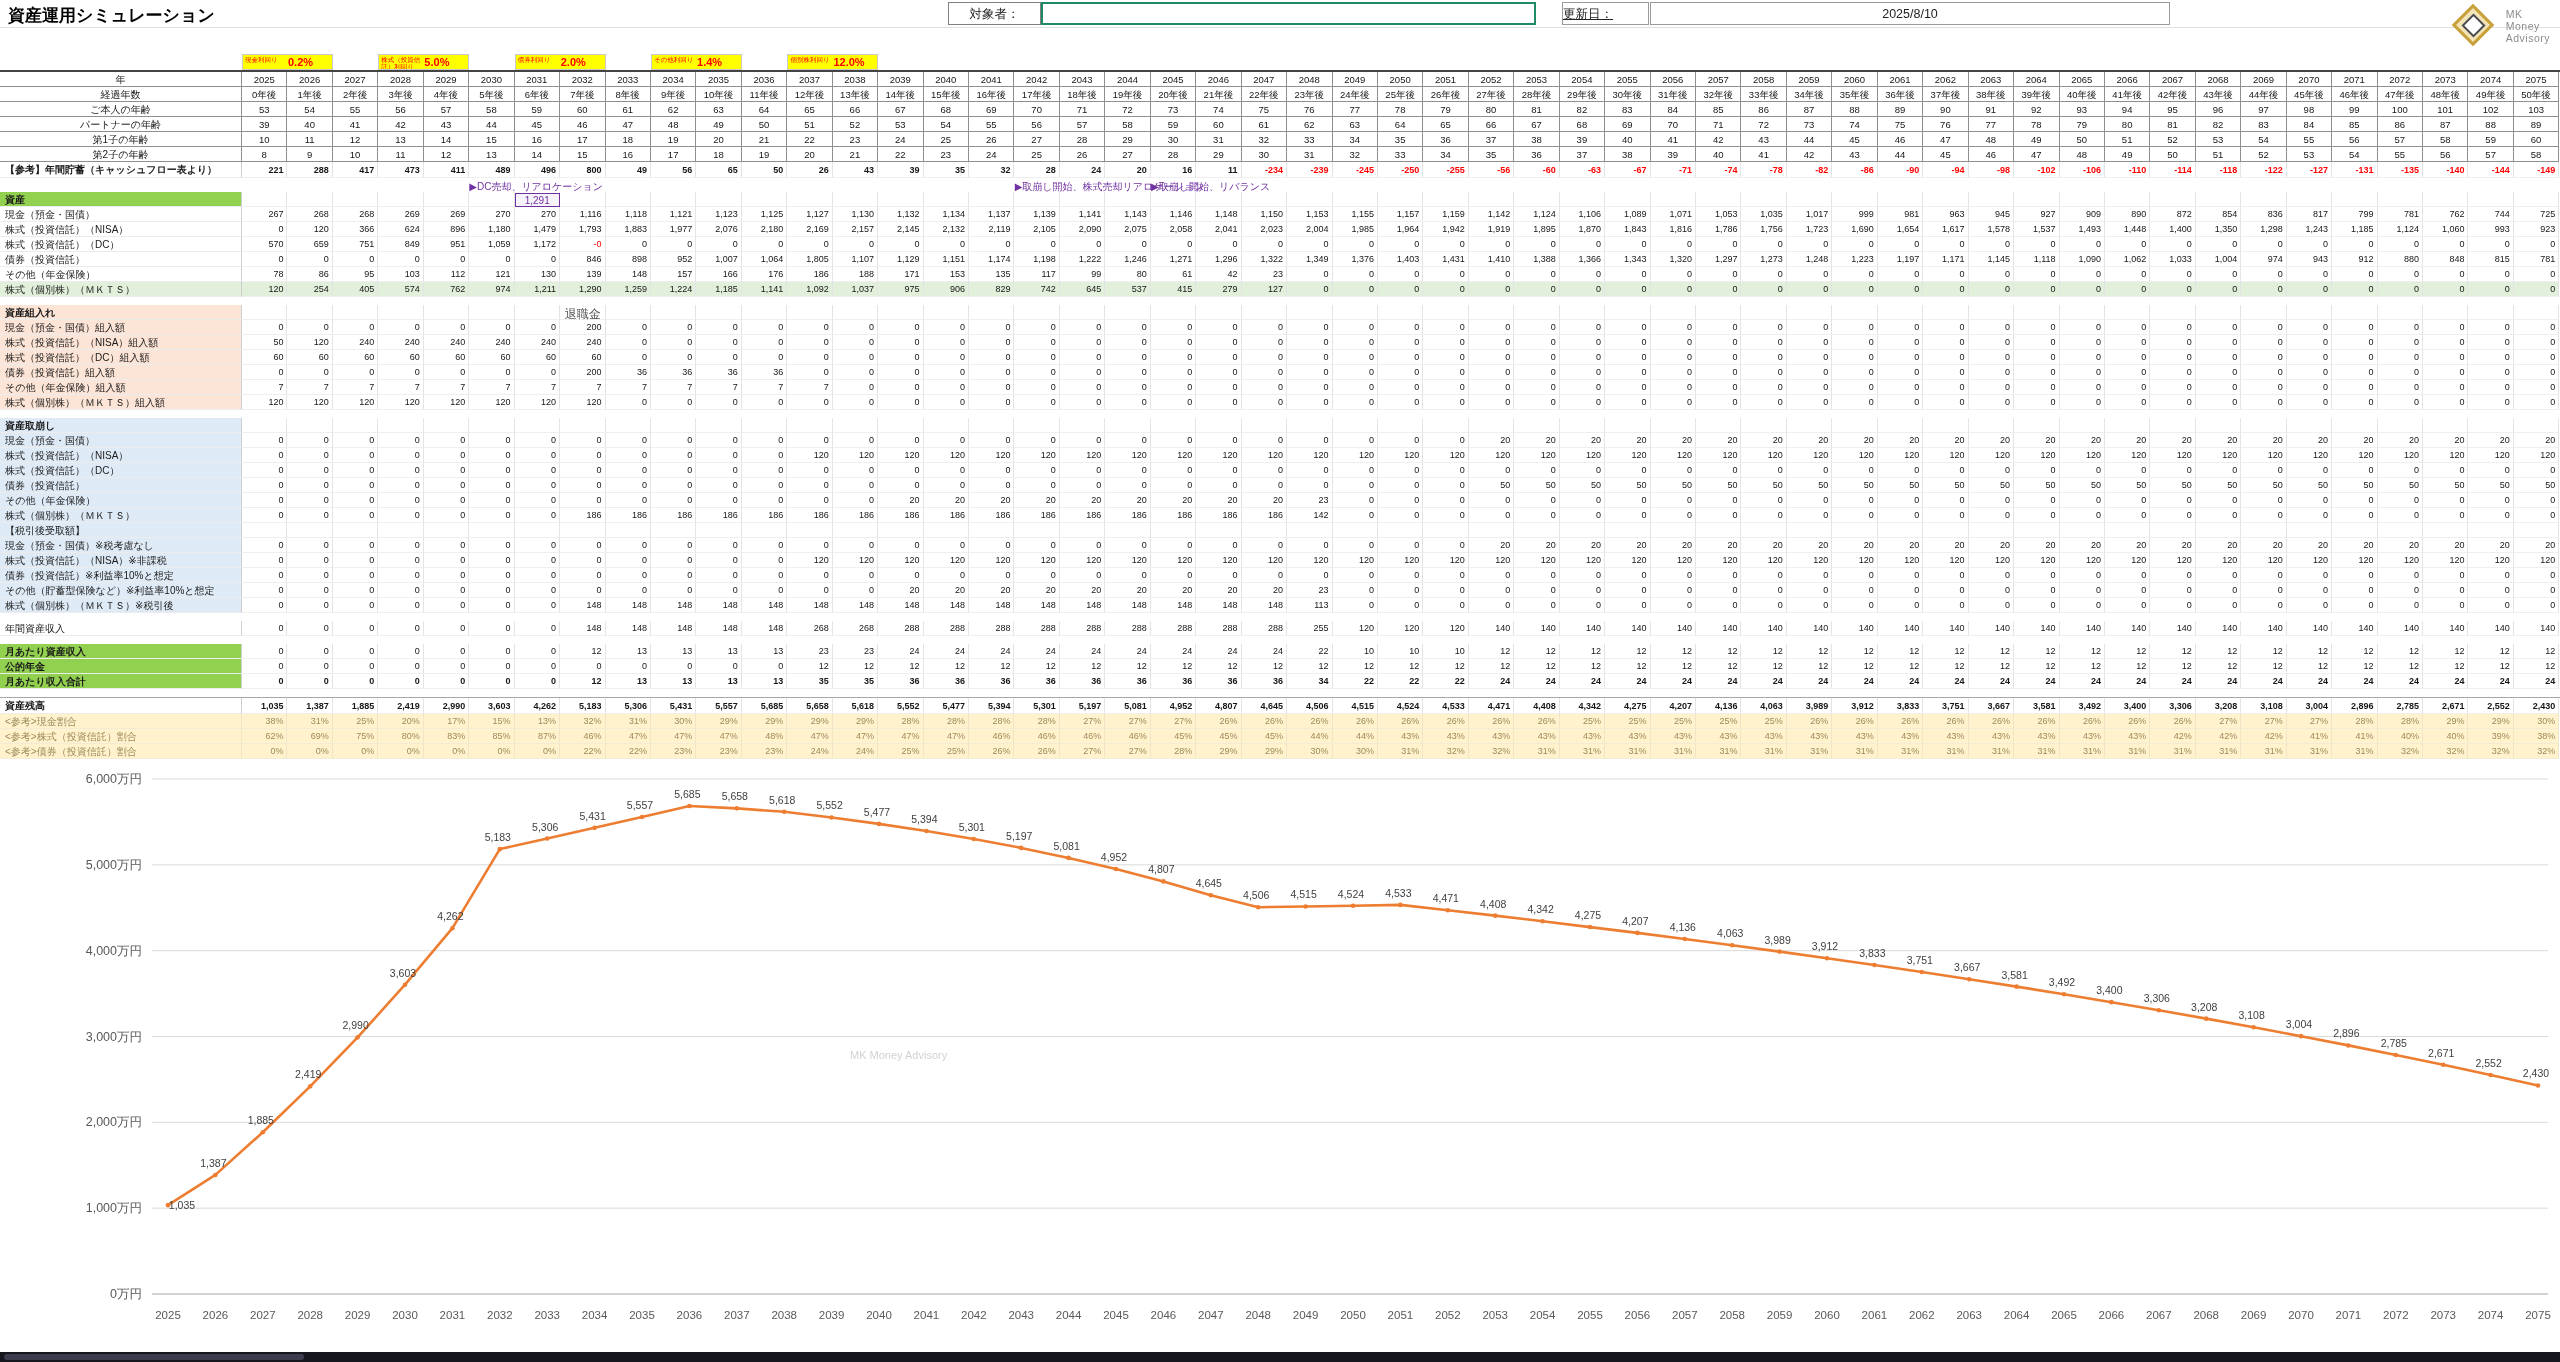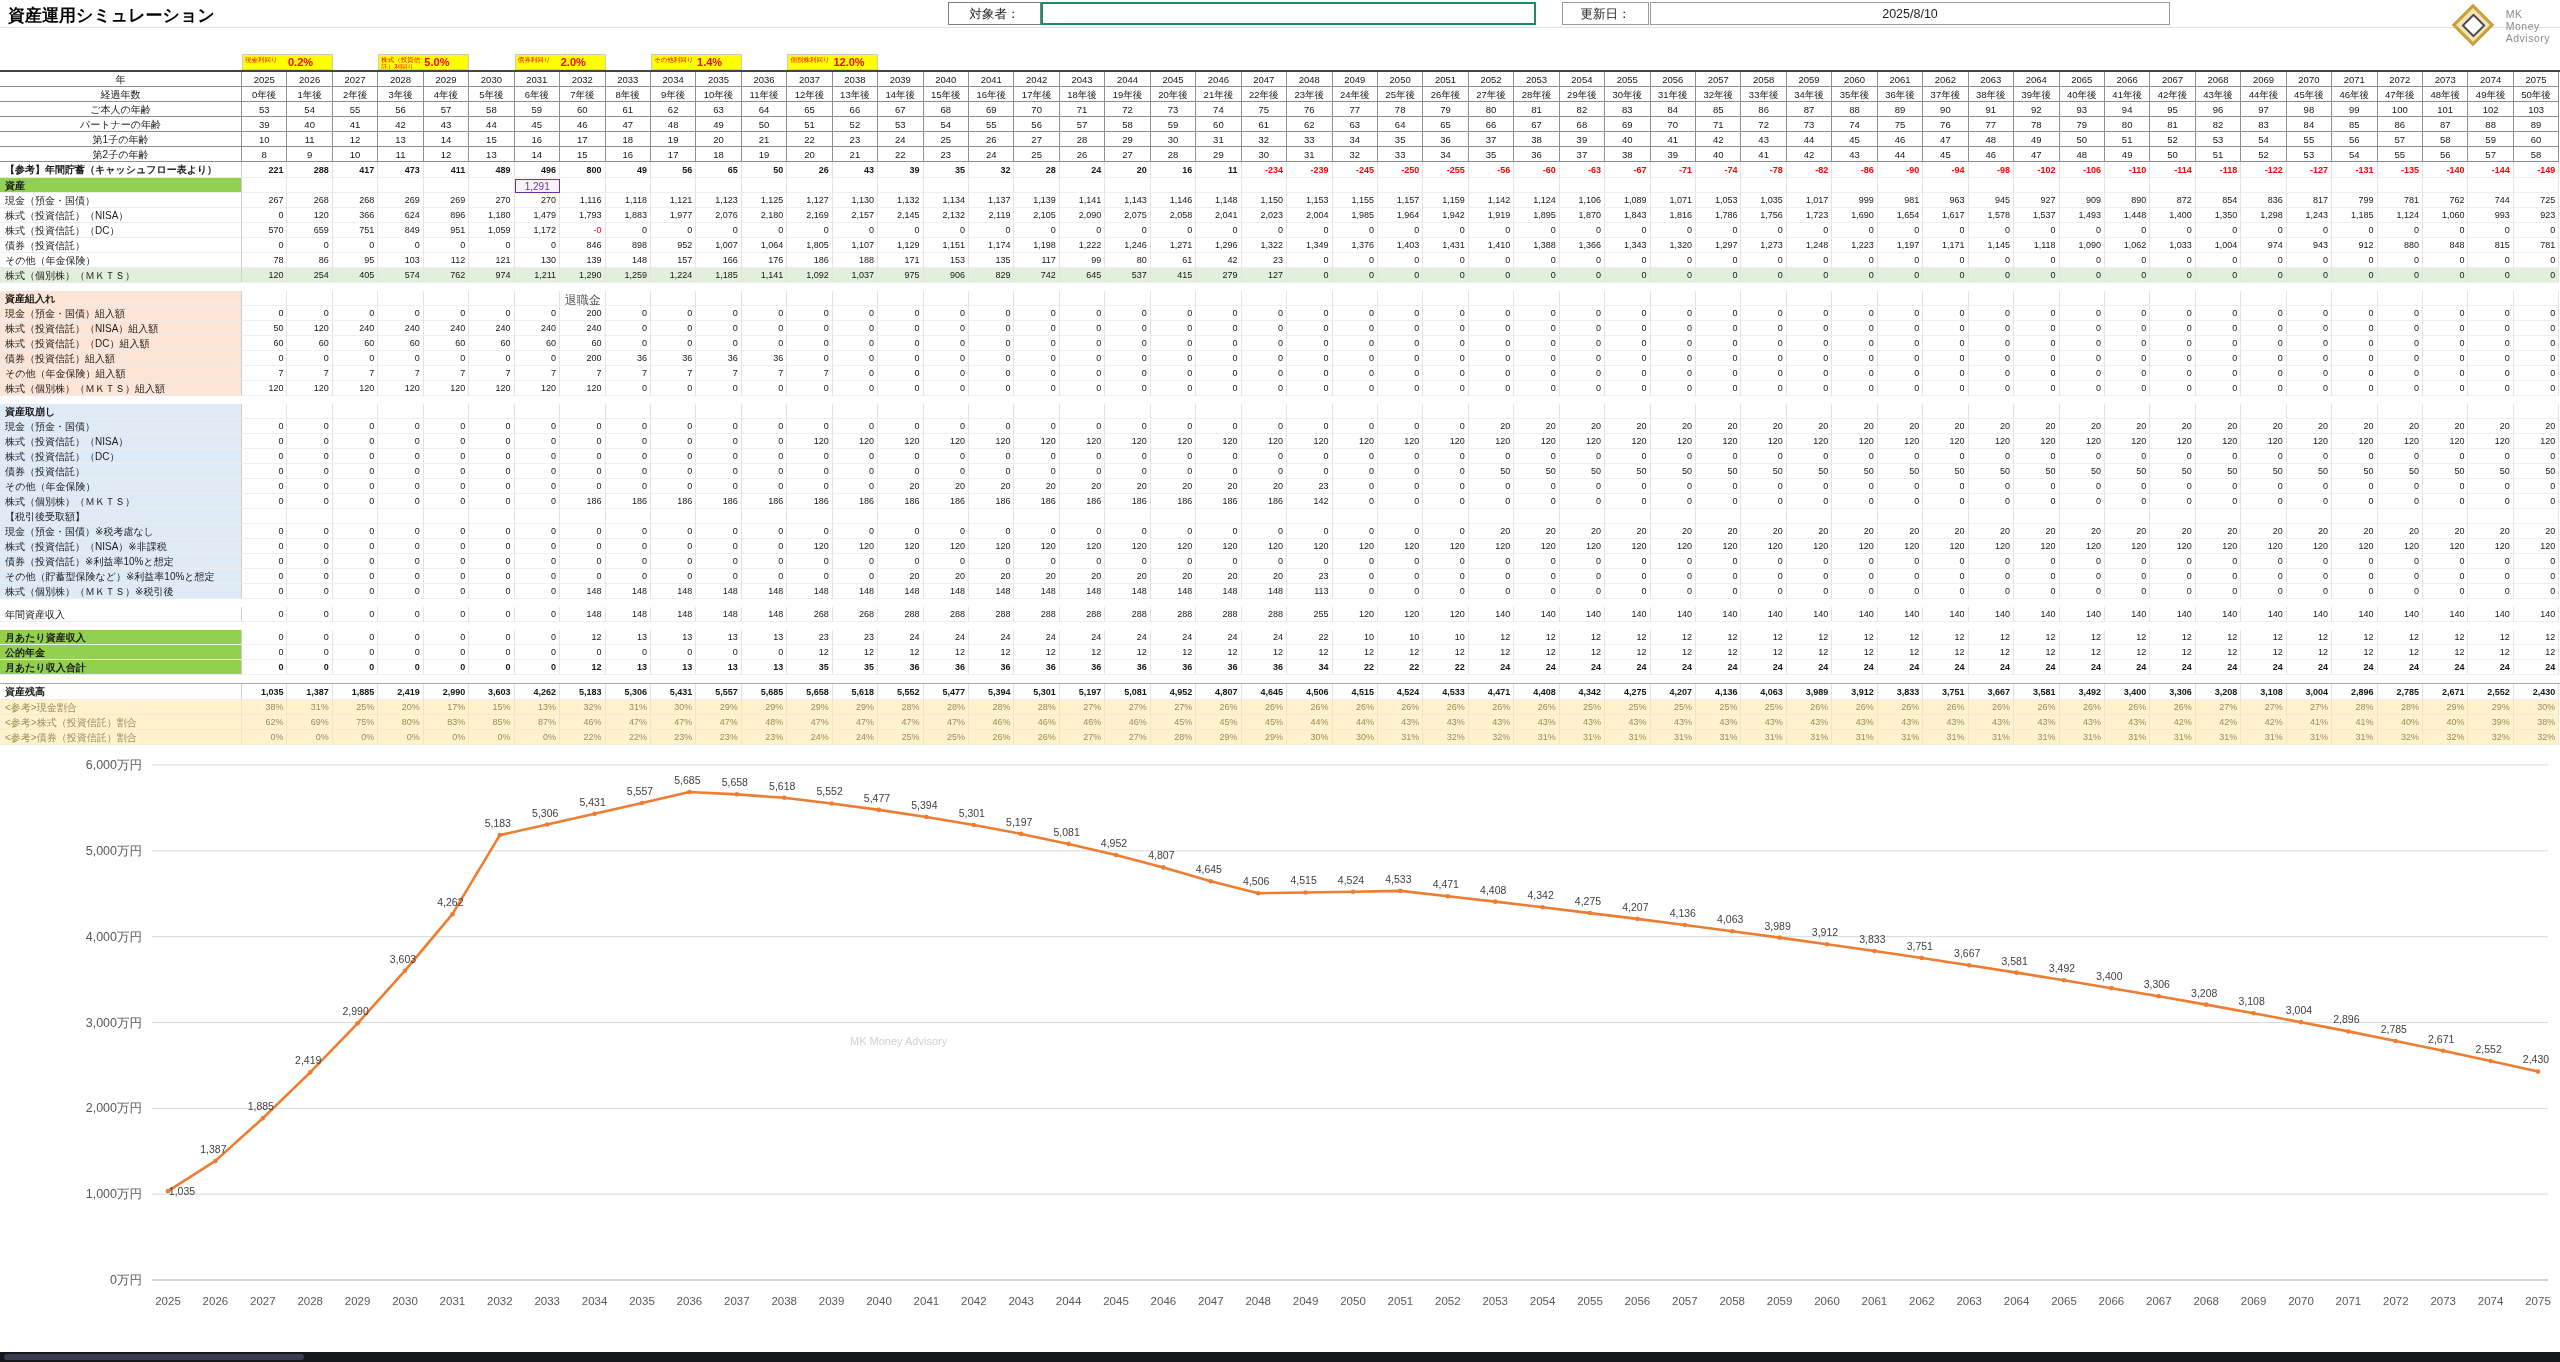--- a/index.html
+++ b/index.html
@@ -3,21 +3,21 @@
 <meta charset="utf-8">
 <style>
   html,body{margin:0;padding:0;background:#fff;width:2560px;height:1362px;overflow:hidden;
     font-family:"Liberation Sans","DejaVu Sans",sans-serif;}
   
   #topbar{position:relative;height:28px;width:2560px;border-bottom:1px solid #e0e0e0;box-sizing:border-box;padding-left:15px;}
   #page-title{position:absolute;left:8px;top:4px;font-size:17px;font-weight:bold;color:#000;}
   .tb-box{position:absolute;top:2px;height:23px;line-height:23px;box-sizing:border-box;font-size:12.5px;color:#222;}
   #target-label-box{left:948px;width:93px;border:1px solid #808080;text-align:center;}
   #target-input-box{left:1041px;width:495px;border:2px solid #1f8a63;background:#fff;}
-  #update-label-box{left:1562px;width:87px;border:1px solid #9a9a9a;text-align:center;}
+  #update-label-box{left:1562px;width:87px;border:1px solid #9a9a9a;text-align:left;text-decoration:underline;}
   #update-date-box{left:1650px;width:520px;border:1px solid #9a9a9a;text-align:center;}
   
   #logo{position:absolute;right:10px;top:4px;display:flex;align-items:center;gap:10px;z-index:5;}
   #logo .dia-wrap{position:relative;width:44px;height:44px;}
   #logo .dia{position:absolute;box-sizing:border-box;transform:rotate(45deg);}
   #logo .dia.d1{left:6px;top:6px;width:30px;height:30px;border:3px solid #c9a13b;background:#f3e3b6;}
   #logo .dia.d2{left:13px;top:13px;width:17px;height:17px;border:2px solid #4a4a4a;background:#fff;}
   #logo .ltxt{font-size:10.5px;line-height:12px;color:#8c8c8c;letter-spacing:.5px;}
   
   #sheet{position:relative;width:2560px;}
@@ -475,20 +475,25 @@
         <div class="cell neg">-110</div>
         <div class="cell neg">-114</div>
         <div class="cell neg">-118</div>
         <div class="cell neg">-122</div>
         <div class="cell neg">-127</div>
         <div class="cell neg">-131</div>
         <div class="cell neg">-135</div>
         <div class="cell neg">-140</div>
         <div class="cell neg">-144</div>
         <div class="cell neg">-149</div>
+      </div>
+      <div class="row anno">
+        <span class="purple-note" style="left: 469.255px;">▶DC売却、リアロケーション</span>
+        <span class="purple-note" style="left: 1014.67px;">▶取崩し開始、株式売却リアロケーション</span>
+        <span class="purple-note" style="left: 1151.02px;">▶取崩し開始、リバランス</span>
       </div>
       <div class="row">
         <div class="rlabel center bold lab-green">資産</div>
         <div class="cell"></div>
         <div class="cell"></div>
         <div class="cell"></div>
         <div class="cell"></div>
         <div class="cell"></div>
         <div class="cell"></div>
         <div class="cell"></div>

